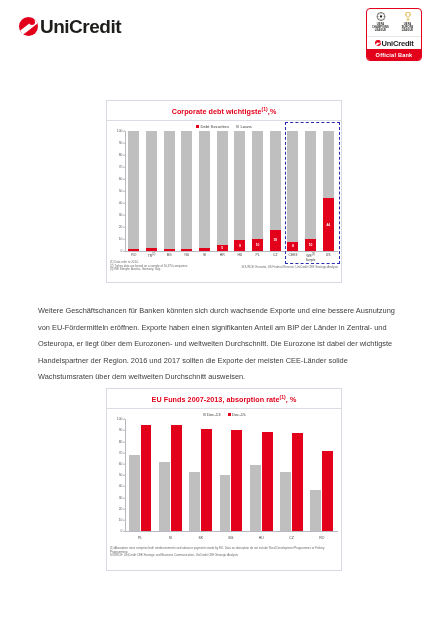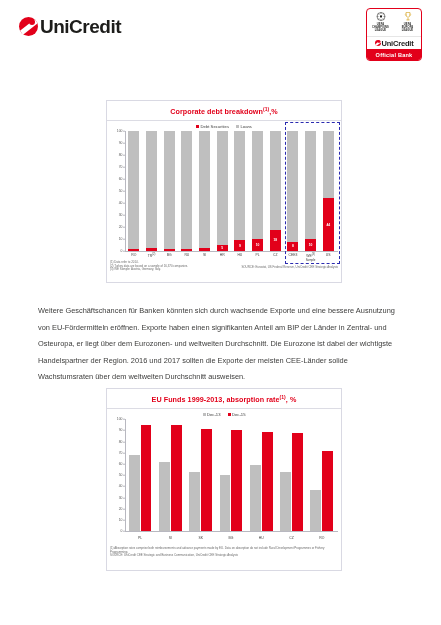--- a/index.html
+++ b/index.html
@@ -191,21 +191,21 @@
         <span class="mark-circle"></span>
       </span>
       <span class="uefa-mid-name">UniCredit</span>
     </div>
     <div class="uefa-bot">Official Bank</div>
   </div>
 </div>
 
 <div class="panel" id="chart1-panel">
   <div class="panel-title">
-    <span>Corporate debt breakdown</span><sup>(1)</sup><span>,%</span>
+    <span>Corporate debt wichtigste</span><sup>(1)</sup><span>,%</span>
   </div>
   <div class="title-rule"></div>
 
   <div class="legend" id="chart1-legend">
       <div class="legend-item">
         <span class="legend-swatch" style="background: rgb(226, 0, 26);"></span>
         <span>Debt Securities</span>
       </div>
       <div class="legend-item">
         <span class="legend-swatch" style="background: rgb(191, 191, 191);"></span>
@@ -350,21 +350,21 @@
       <div>(2)  Turkey data are based on a sample of 16,370 companies.</div>
       <div>(3)  WE Sample: Austria, Germany, Italy.</div>
     </div>
   <div class="source" id="chart1-source">SOURCE: Eurostat, US Federal Reserve, UniCredit CEE Strategic Analysis</div>
 </div>
 
 <div class="bodytext">Weitere Geschäftschancen für Banken könnten sich durch wachsende Exporte und eine bessere Ausnutzung von EU-Fördermitteln eröffnen. Exporte haben einen signifikanten Anteil am BIP der Länder in Zentral- und Osteuropa, er liegt über dem Eurozonen- und weltweiten Durchschnitt. Die Eurozone ist dabei der wichtigste Handelspartner der Region. 2016 und 2017 sollten die Exporte der meisten CEE-Länder solide Wachstumsraten über dem weltweiten Durchschnitt ausweisen.</div>
 
 <div class="panel" id="chart2-panel">
   <div class="panel-title">
-    <span>EU Funds 1999-2013,  absorption rate</span><sup>(1)</sup><span>, %</span>
+    <span>EU Funds 2007-2013,  absorption rate</span><sup>(1)</sup><span>, %</span>
   </div>
   <div class="title-rule"></div>
 
   <div class="legend" id="chart2-legend">
       <div class="legend-item">
         <span class="legend-swatch" style="background: rgb(191, 191, 191);"></span>
         <span>Dec-13</span>
       </div>
       <div class="legend-item">
         <span class="legend-swatch" style="background: rgb(226, 0, 26);"></span>

